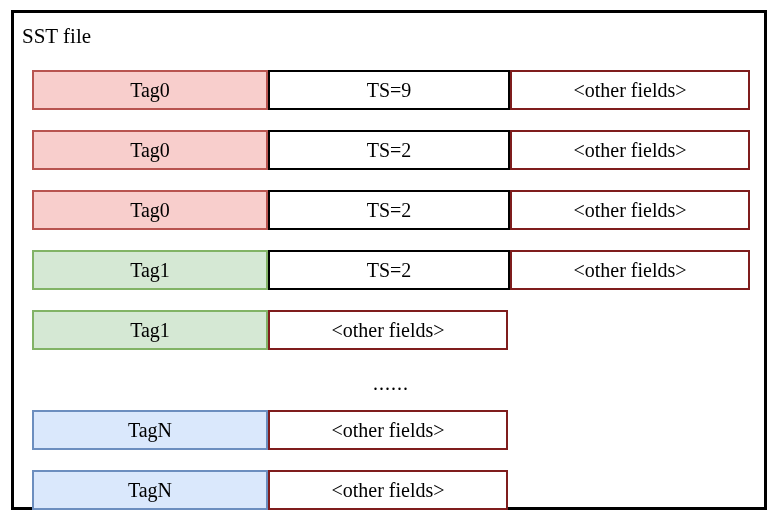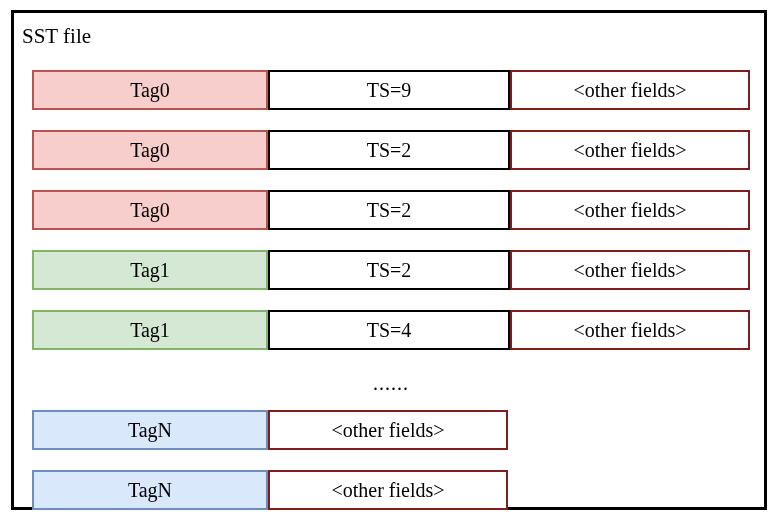--- a/index.html
+++ b/index.html
@@ -107,21 +107,20 @@
     </div>
 
     <div class="row">
       <div class="cell tag-cell" style="background-color:#d5e8d4;border-color:#82b366">Tag1</div>
       <div class="cell ts-cell">TS=2</div>
       <div class="cell other-cell">&lt;other fields&gt;</div>
     </div>
 
     <div class="row">
       <div class="cell tag-cell" style="background-color:#d5e8d4;border-color:#82b366">Tag1</div>
-      <div class="cell ts-cell">TS=4</div>
       <div class="cell other-cell">&lt;other fields&gt;</div>
     </div>
 
     <div class="ellipsis-band">......</div>
 
     <div class="row">
       <div class="cell tag-cell" style="background-color:#dae8fc;border-color:#6c8ebf">TagN</div>
       <div class="cell other-cell">&lt;other fields&gt;</div>
     </div>
 

